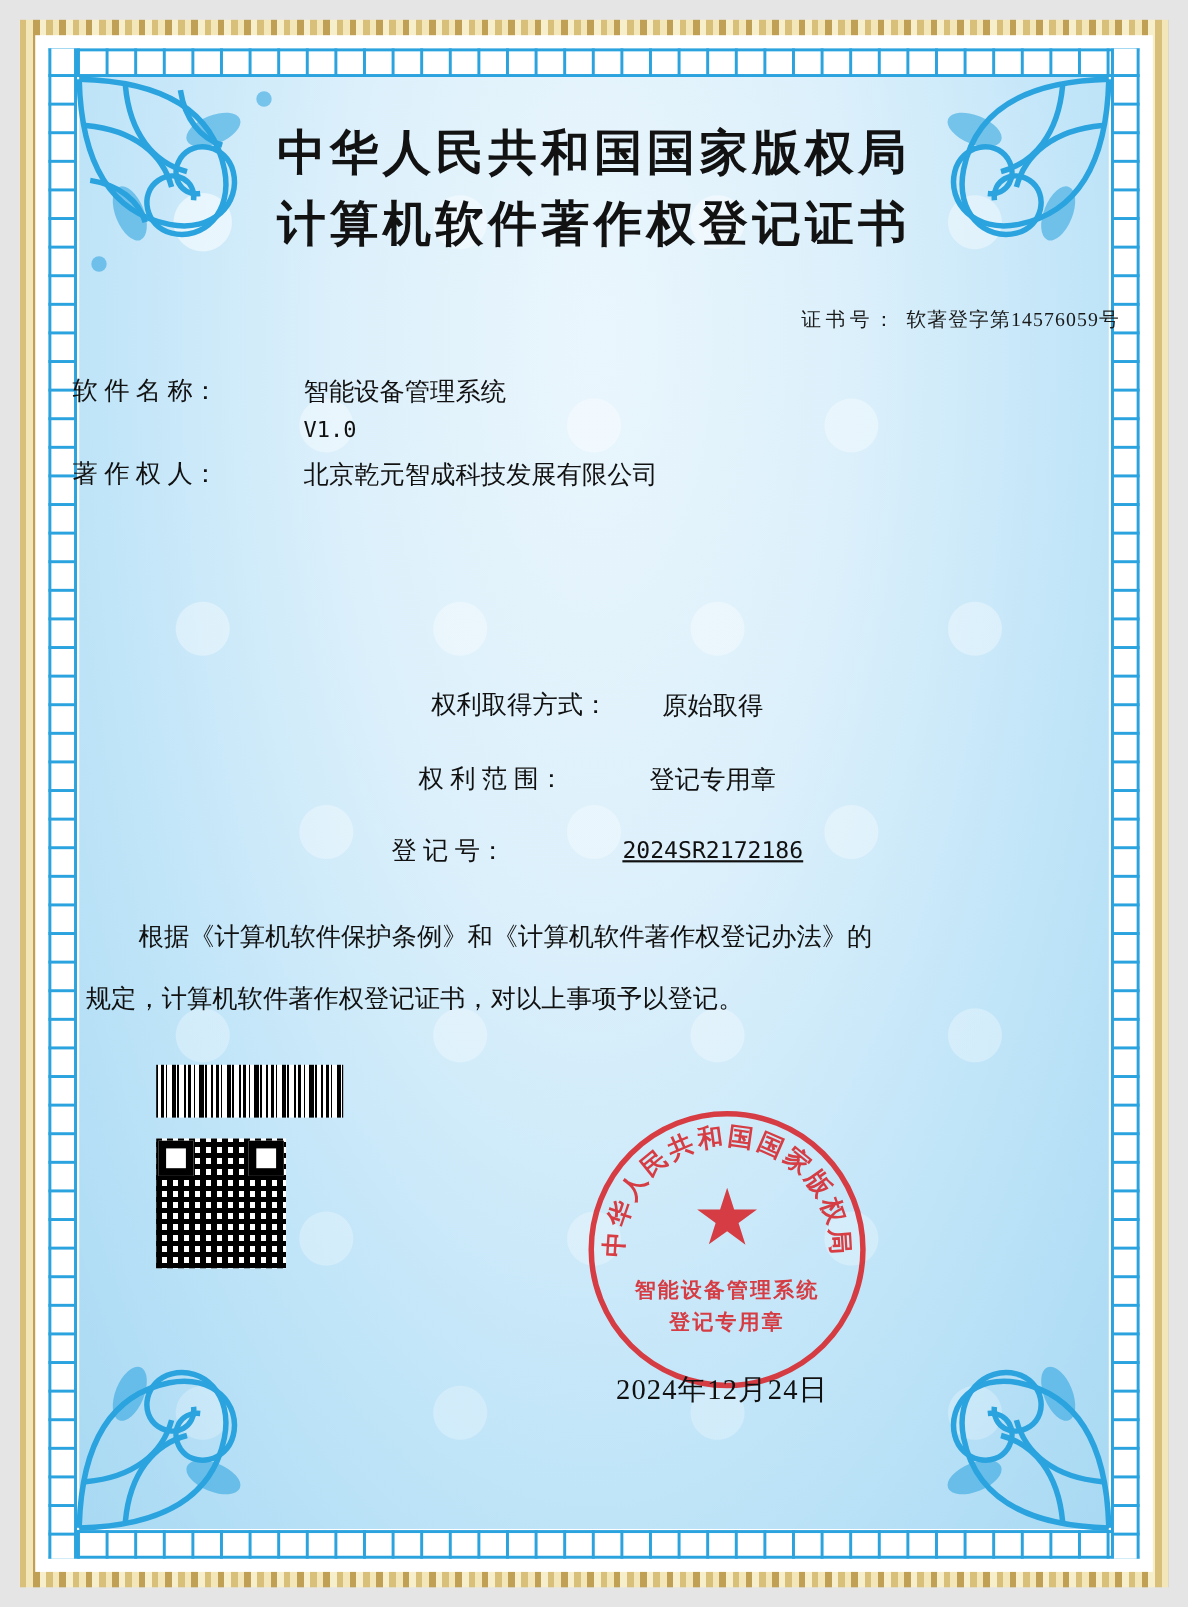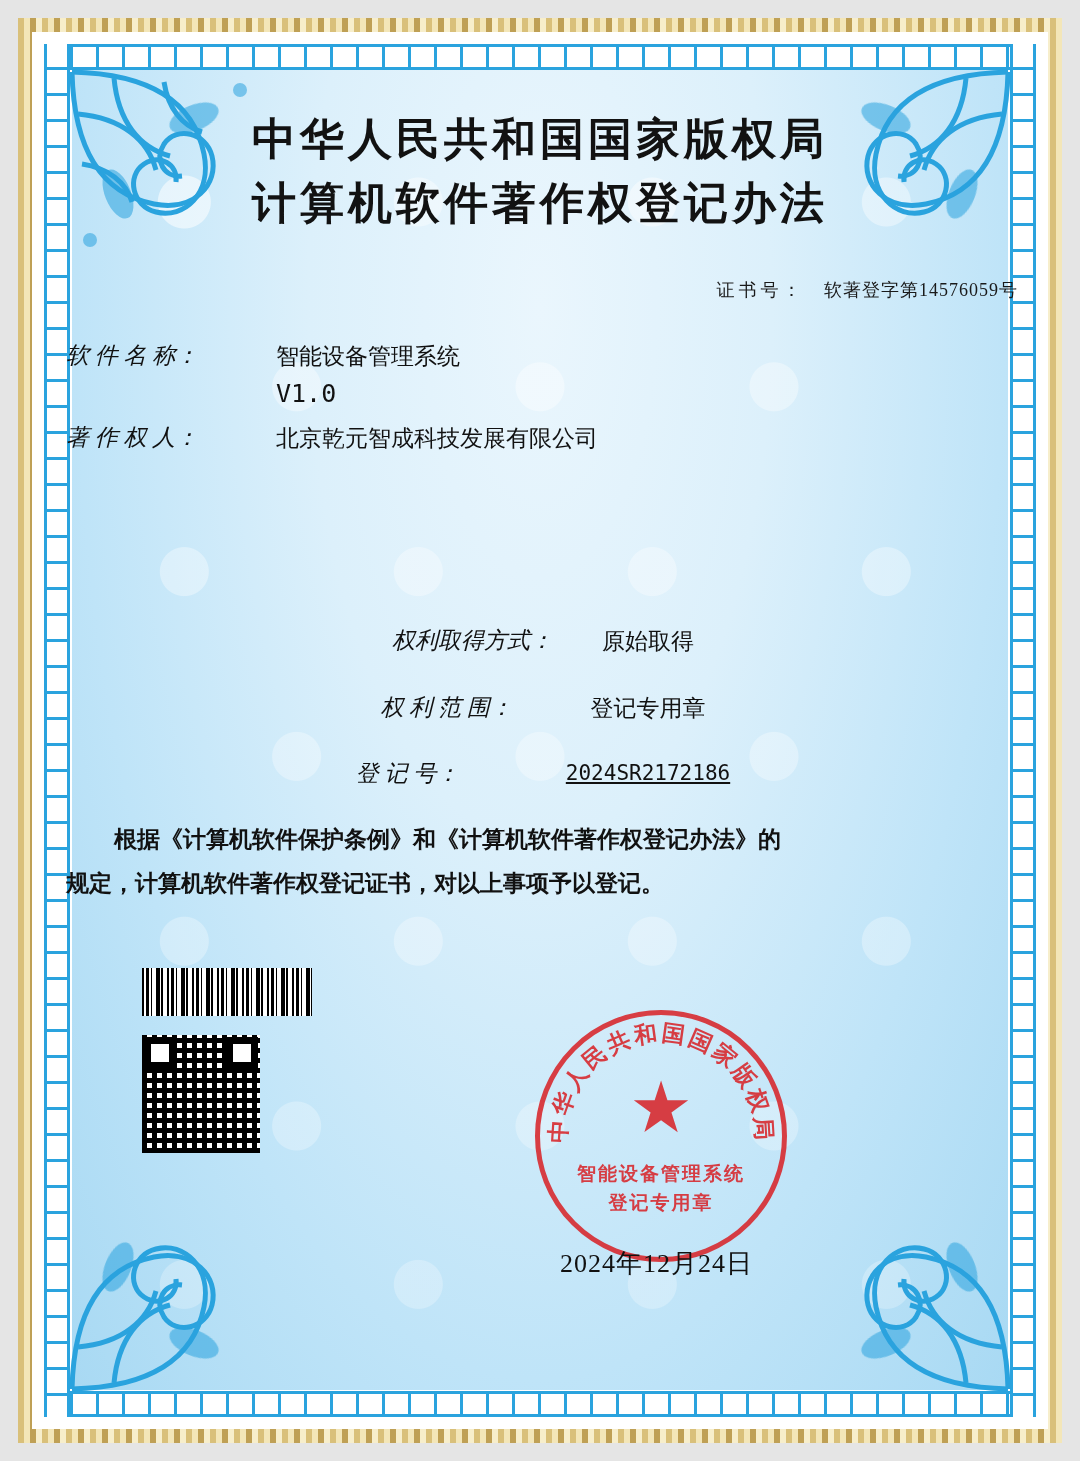--- a/index.html
+++ b/index.html
@@ -140,76 +140,75 @@
 
   .cert-no {
     position: absolute;
     right: 62px;
     top: 278px;
     font-size: 18px;
     color: #1a1a1a;
     letter-spacing: 1px;
   }
   .cert-no .lbl { letter-spacing: 4px; }
-  .cert-no .val { margin-left: 14px; }
+  .cert-no .val { margin-left: 2px; }
 
   .rows {
     position: absolute;
     left: 66px;
     top: 340px;
     right: 60px;
   }
   .row {
     display: flex;
     align-items: flex-start;
     margin-bottom: 10px;
   }
   .row .label {
     flex: 0 0 210px;
     font-size: 23px;
     color: #111;
     letter-spacing: 0;
     white-space: nowrap;
-    font-style: italic;
   }
   .row .value {
     font-size: 23px;
     color: #111;
     line-height: 1.5;
   }
   .row .value.mono {
     font-family: "DejaVu Sans Mono", "Liberation Mono", monospace;
     font-size: 21px;
     text-decoration: underline;
   }
   .row.title-row .value .ver {
     display: block;
     font-family: "DejaVu Sans Mono", "Liberation Mono", monospace;
-    font-size: 25px;
+    font-size: 20px;
   }
 
   .rows-2 {
     position: absolute;
     left: 66px;
     top: 625px;
     right: 60px;
   }
   .rows-2 .row { margin-bottom: 32px; justify-content: center; }
 
   .statement {
     position: absolute;
     left: 66px;
     right: 58px;
     top: 818px;
     font-size: 23px;
     line-height: 1.9;
     color: #111;
     text-align: justify;
   }
-  .statement p { margin: 0; font-weight: bold; }
+  .statement p { margin: 12px; }
   .statement .indent { text-indent: 48px; }
 
   
   .barcode {
     position: absolute;
     left: 142px;
     top: 968px;
     width: 170px;
     height: 48px;
     background-image: repeating-linear-gradient(90deg,
@@ -366,21 +365,21 @@
         <ellipse cx="150" cy="74" rx="26" ry="13" transform="rotate(-22 150 74)"></ellipse>
         <ellipse cx="74" cy="150" rx="13" ry="26" transform="rotate(-22 74 150)"></ellipse>
       </g>
     </svg>
   </div>
 
   <div class="content">
 
     <div class="title-block">
       <div class="title-line">中华人民共和国国家版权局</div>
-      <div class="title-line">计算机软件著作权登记办法</div>
+      <div class="title-line">计算机软件著作权登记证书</div>
     </div>
 
     <div class="cert-no">
       <span class="lbl">证书号：</span>
       <span class="val">软著登字第14576059号</span>
     </div>
 
     <div class="rows">
       <div class="row title-row">
         <div class="label">软 件 名 称：</div>

